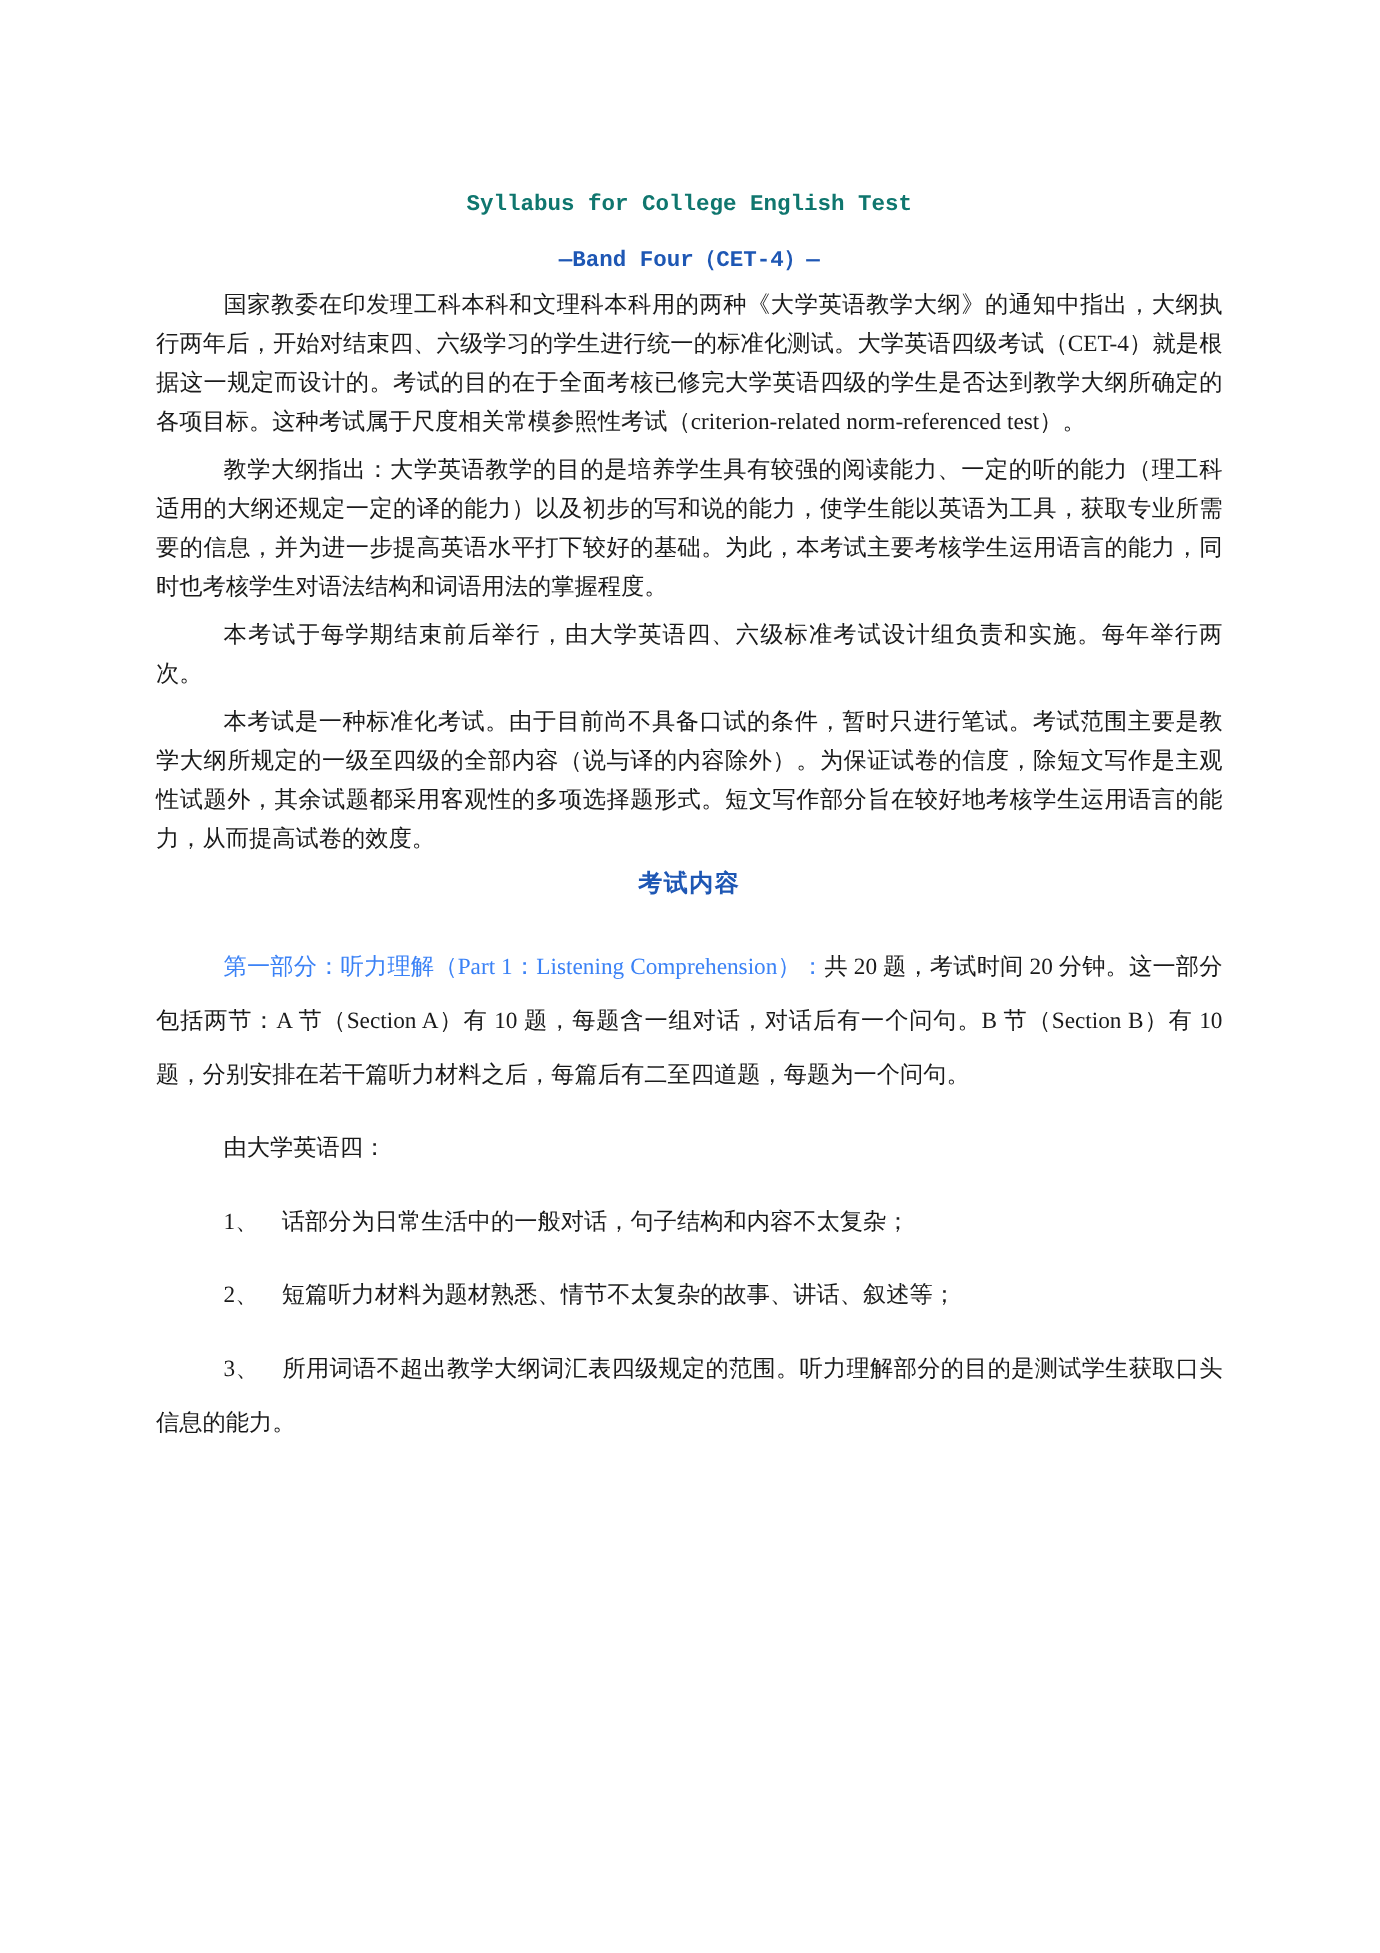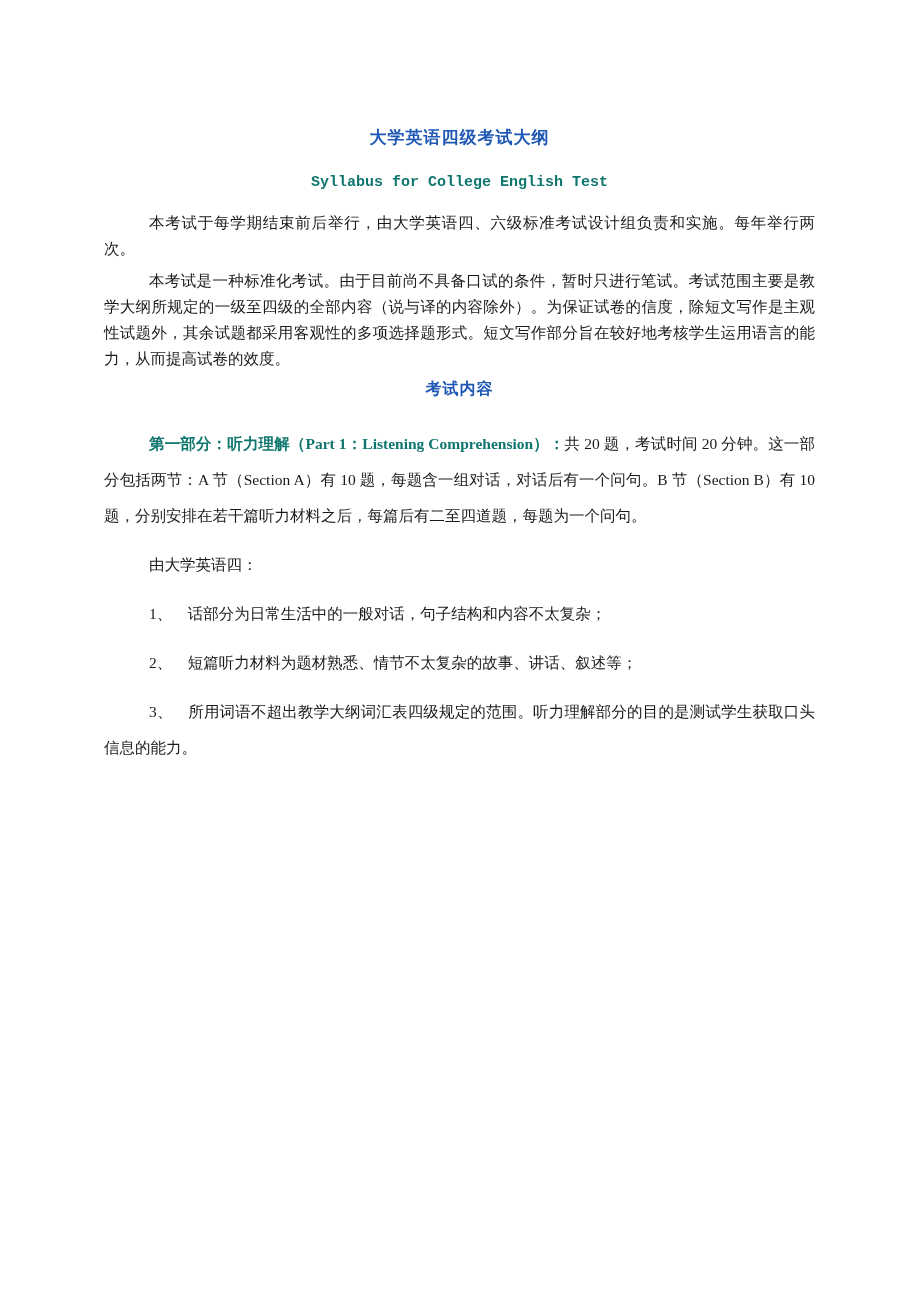--- a/index.html
+++ b/index.html
@@ -63,35 +63,37 @@
   }
   .para2 {
     margin: 0 0 13px 0;
     font-size: 15.5px;
     line-height: 36px;
     text-align: justify;
     text-indent: 45px;
     color: #1a1a1a;
   }
   .part-heading {
-    color: #0f766e;
-    font-weight: bold;
+    color: #3b82f6;
+    font-weight: normal;
   }
 </style>
 </head>
 <body>
 
 <div class="page">
 
-  <h1 class="doc-title-cn">大学英语四级考试大纲</h1>
 
   <div class="doc-title-en">Syllabus for College English Test</div>
 
+  <div class="doc-subtitle">—Band Four（CET-4）—</div>
 
 
+  <p class="para">国家教委在印发理工科本科和文理科本科用的两种《大学英语教学大纲》的通知中指出，大纲执行两年后，开始对结束四、六级学习的学生进行统一的标准化测试。大学英语四级考试（CET-4）就是根据这一规定而设计的。考试的目的在于全面考核已修完大学英语四级的学生是否达到教学大纲所确定的各项目标。这种考试属于尺度相关常模参照性考试（criterion-related norm-referenced test）。</p>
+  <p class="para">教学大纲指出：大学英语教学的目的是培养学生具有较强的阅读能力、一定的听的能力（理工科适用的大纲还规定一定的译的能力）以及初步的写和说的能力，使学生能以英语为工具，获取专业所需要的信息，并为进一步提高英语水平打下较好的基础。为此，本考试主要考核学生运用语言的能力，同时也考核学生对语法结构和词语用法的掌握程度。</p>
   <p class="para">本考试于每学期结束前后举行，由大学英语四、六级标准考试设计组负责和实施。每年举行两次。</p>
   <p class="para">本考试是一种标准化考试。由于目前尚不具备口试的条件，暂时只进行笔试。考试范围主要是教学大纲所规定的一级至四级的全部内容（说与译的内容除外）。为保证试卷的信度，除短文写作是主观性试题外，其余试题都采用客观性的多项选择题形式。短文写作部分旨在较好地考核学生运用语言的能力，从而提高试卷的效度。</p>
 
   <h2 class="section-heading content">考试内容</h2>
 
 
   <p class="para2"><span class="part-heading">第一部分：听力理解（Part 1：Listening Comprehension）：</span><span>共 20 题，考试时间 20 分钟。这一部分包括两节：A 节（Section A）有 10 题，每题含一组对话，对话后有一个问句。B 节（Section B）有 10 题，分别安排在若干篇听力材料之后，每篇后有二至四道题，每题为一个问句。</span></p>
 
 
   <p class="para2">由大学英语四：</p>

